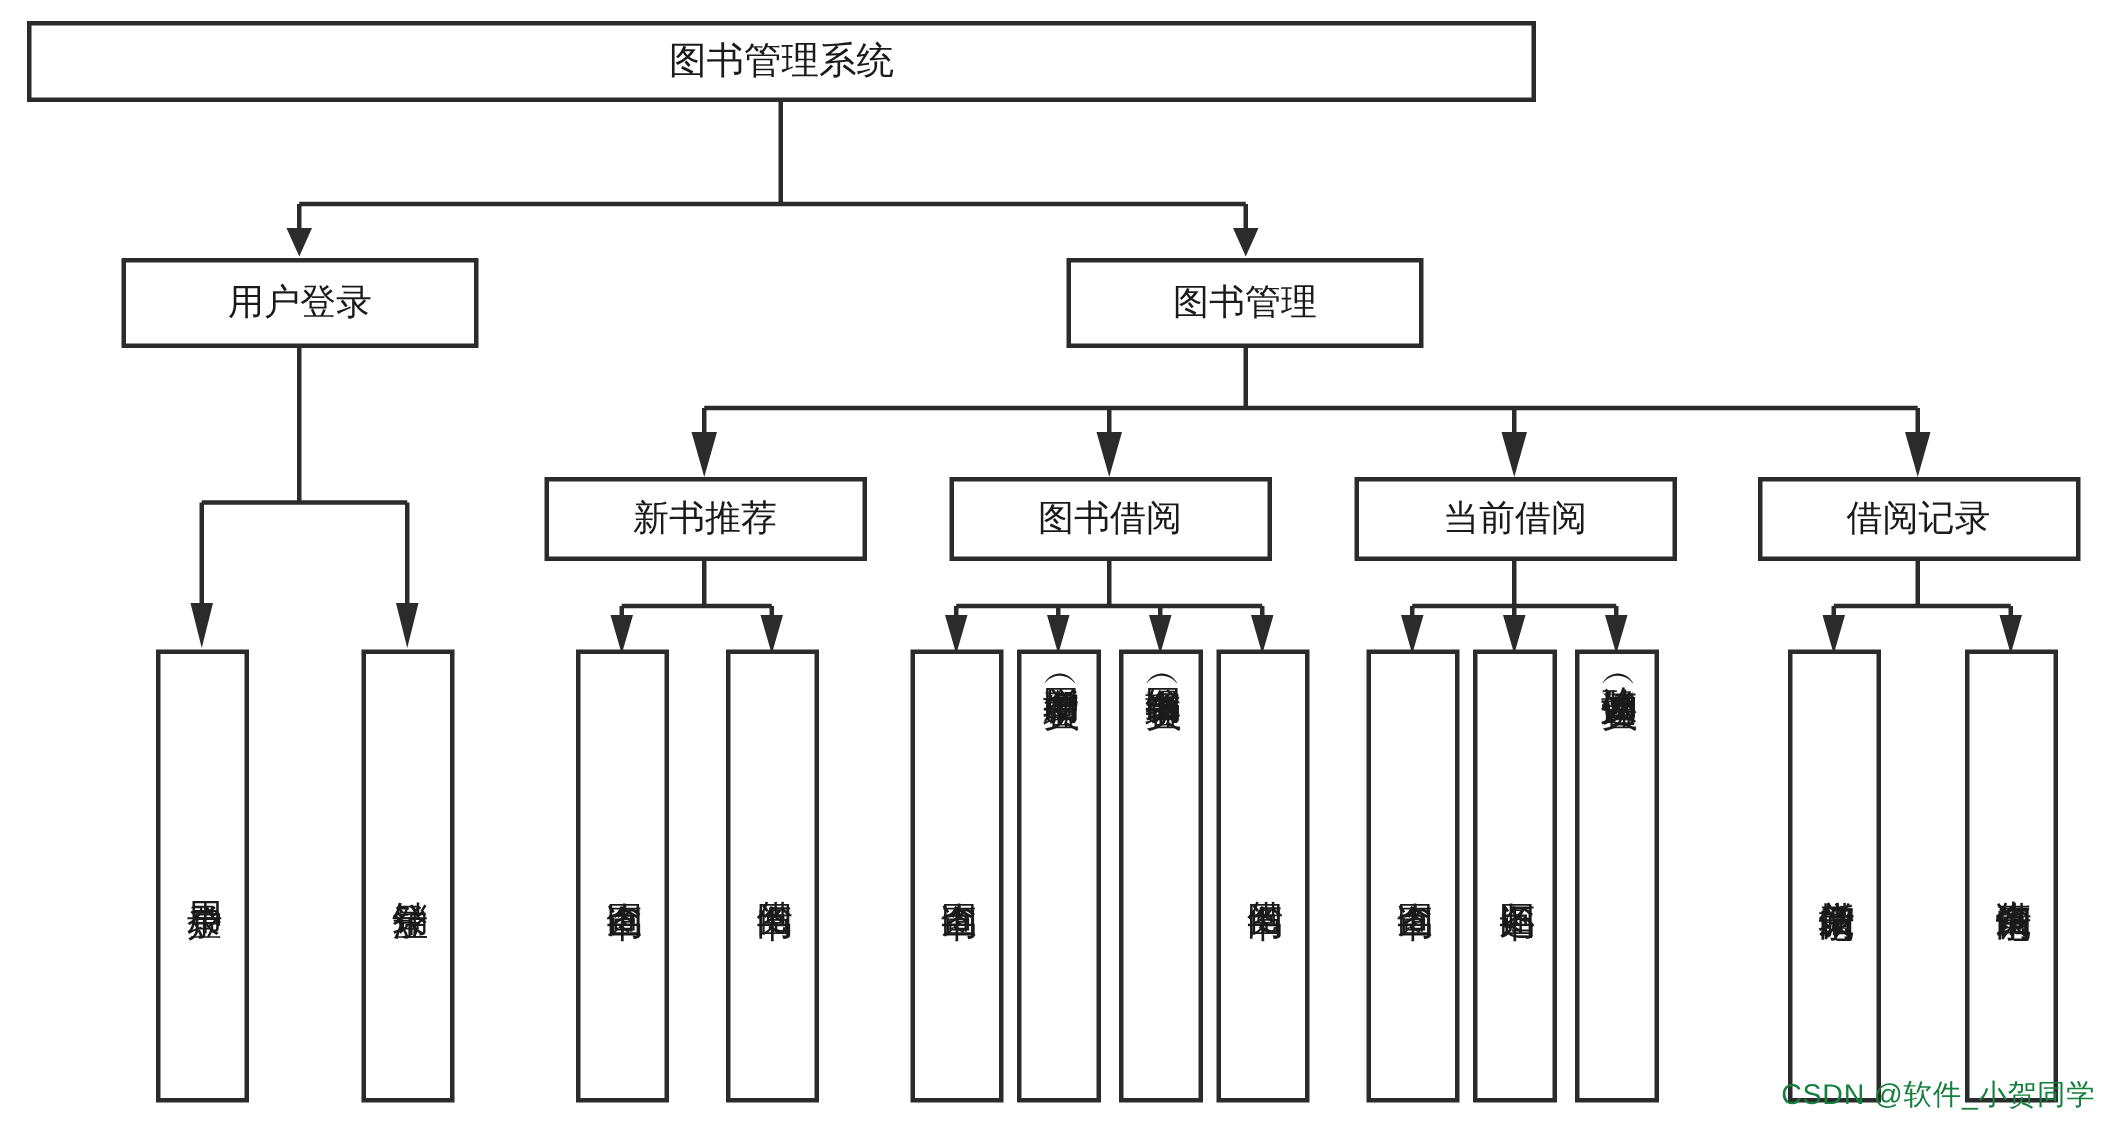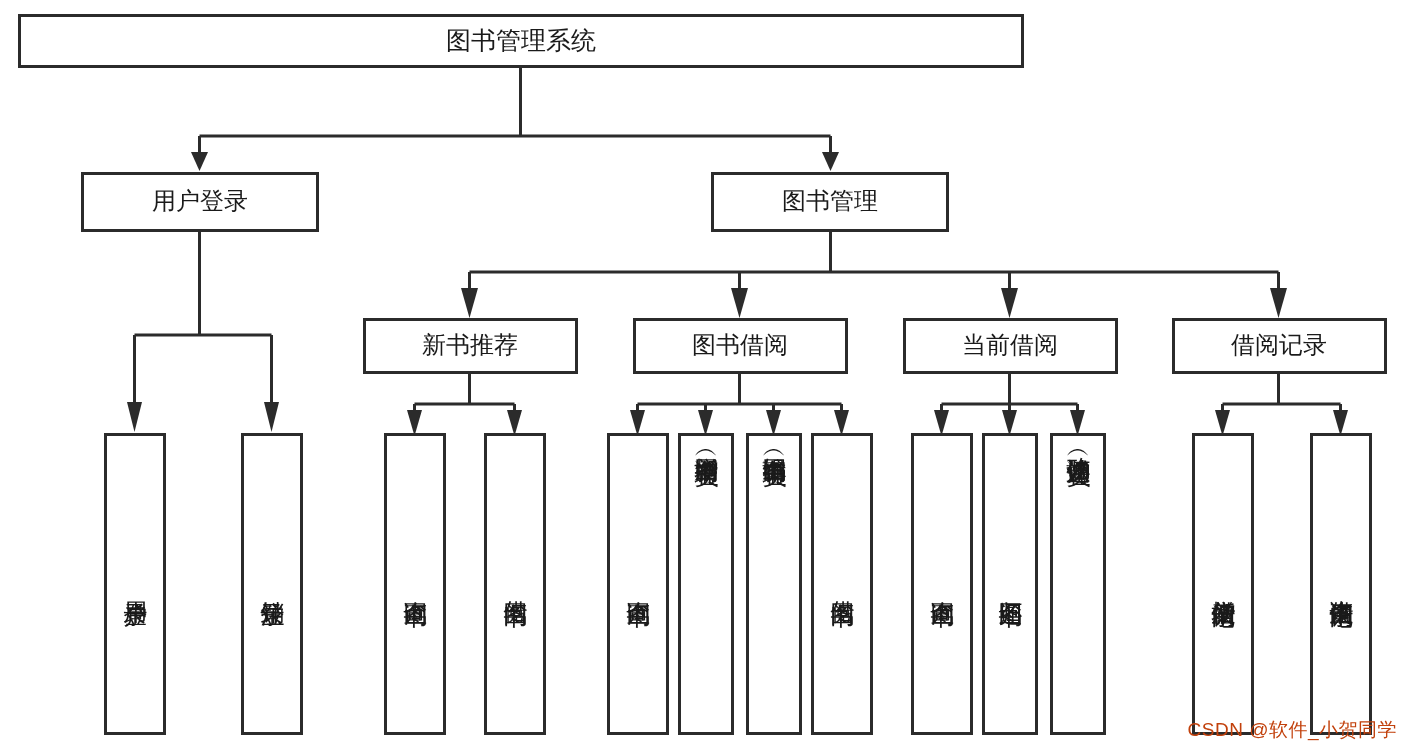--- a/index.html
+++ b/index.html
@@ -78,21 +78,21 @@
     letter-spacing: 1px;
     white-space: nowrap;
     pointer-events: none;
   }
   .watermark {
     position: absolute;
     right: 8px;
     bottom: 4px;
     font-family: "Liberation Sans", "DejaVu Sans", sans-serif;
     font-size: 19px;
-    color: #c2410c;
+    color: #15803d;
     white-space: nowrap;
     letter-spacing: 0.5px;
   }
 </style>
 </head>
 <body>
 
 <div id="diagram-root">
 
   <svg class="tree-canvas" viewBox="0 0 1405 747" xmlns="http://www.w3.org/2000/svg">

